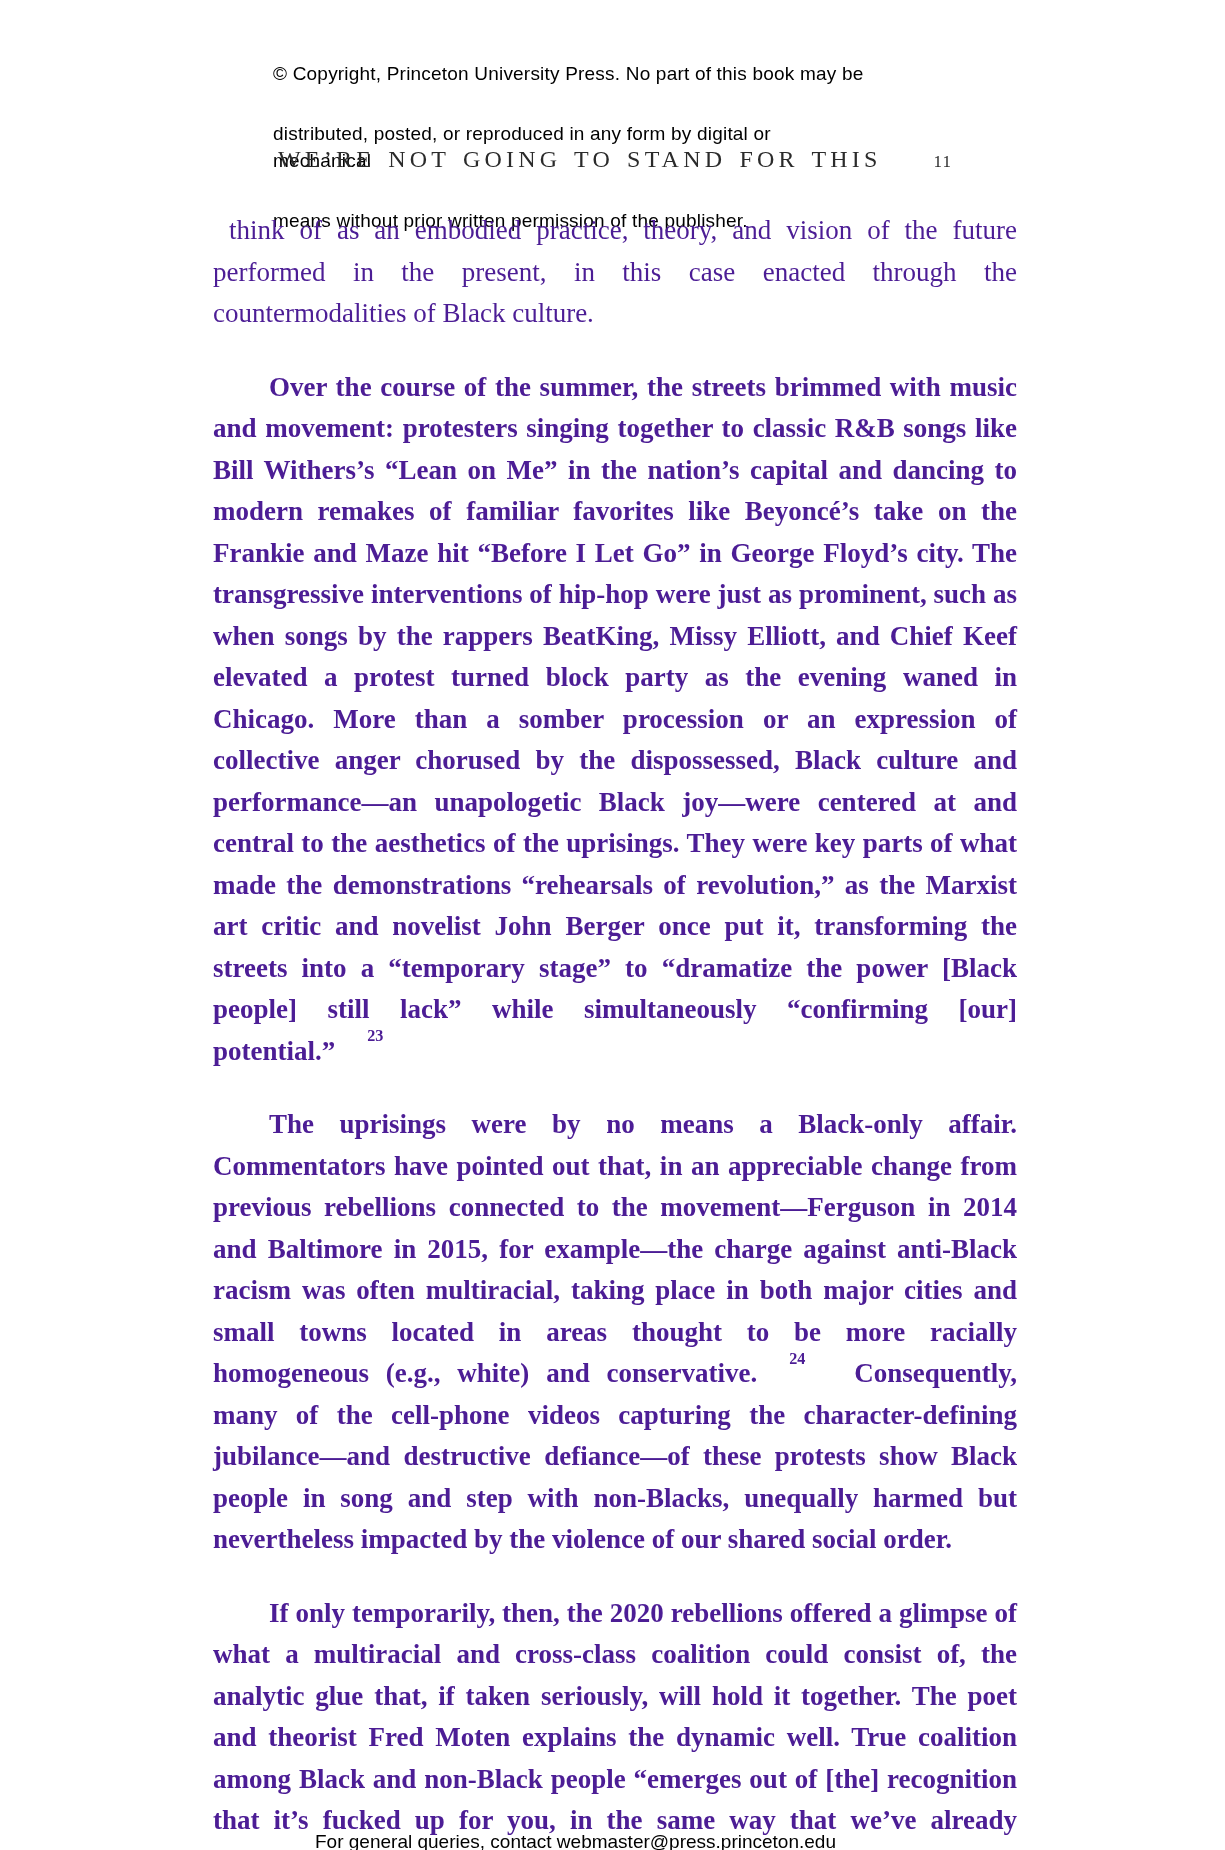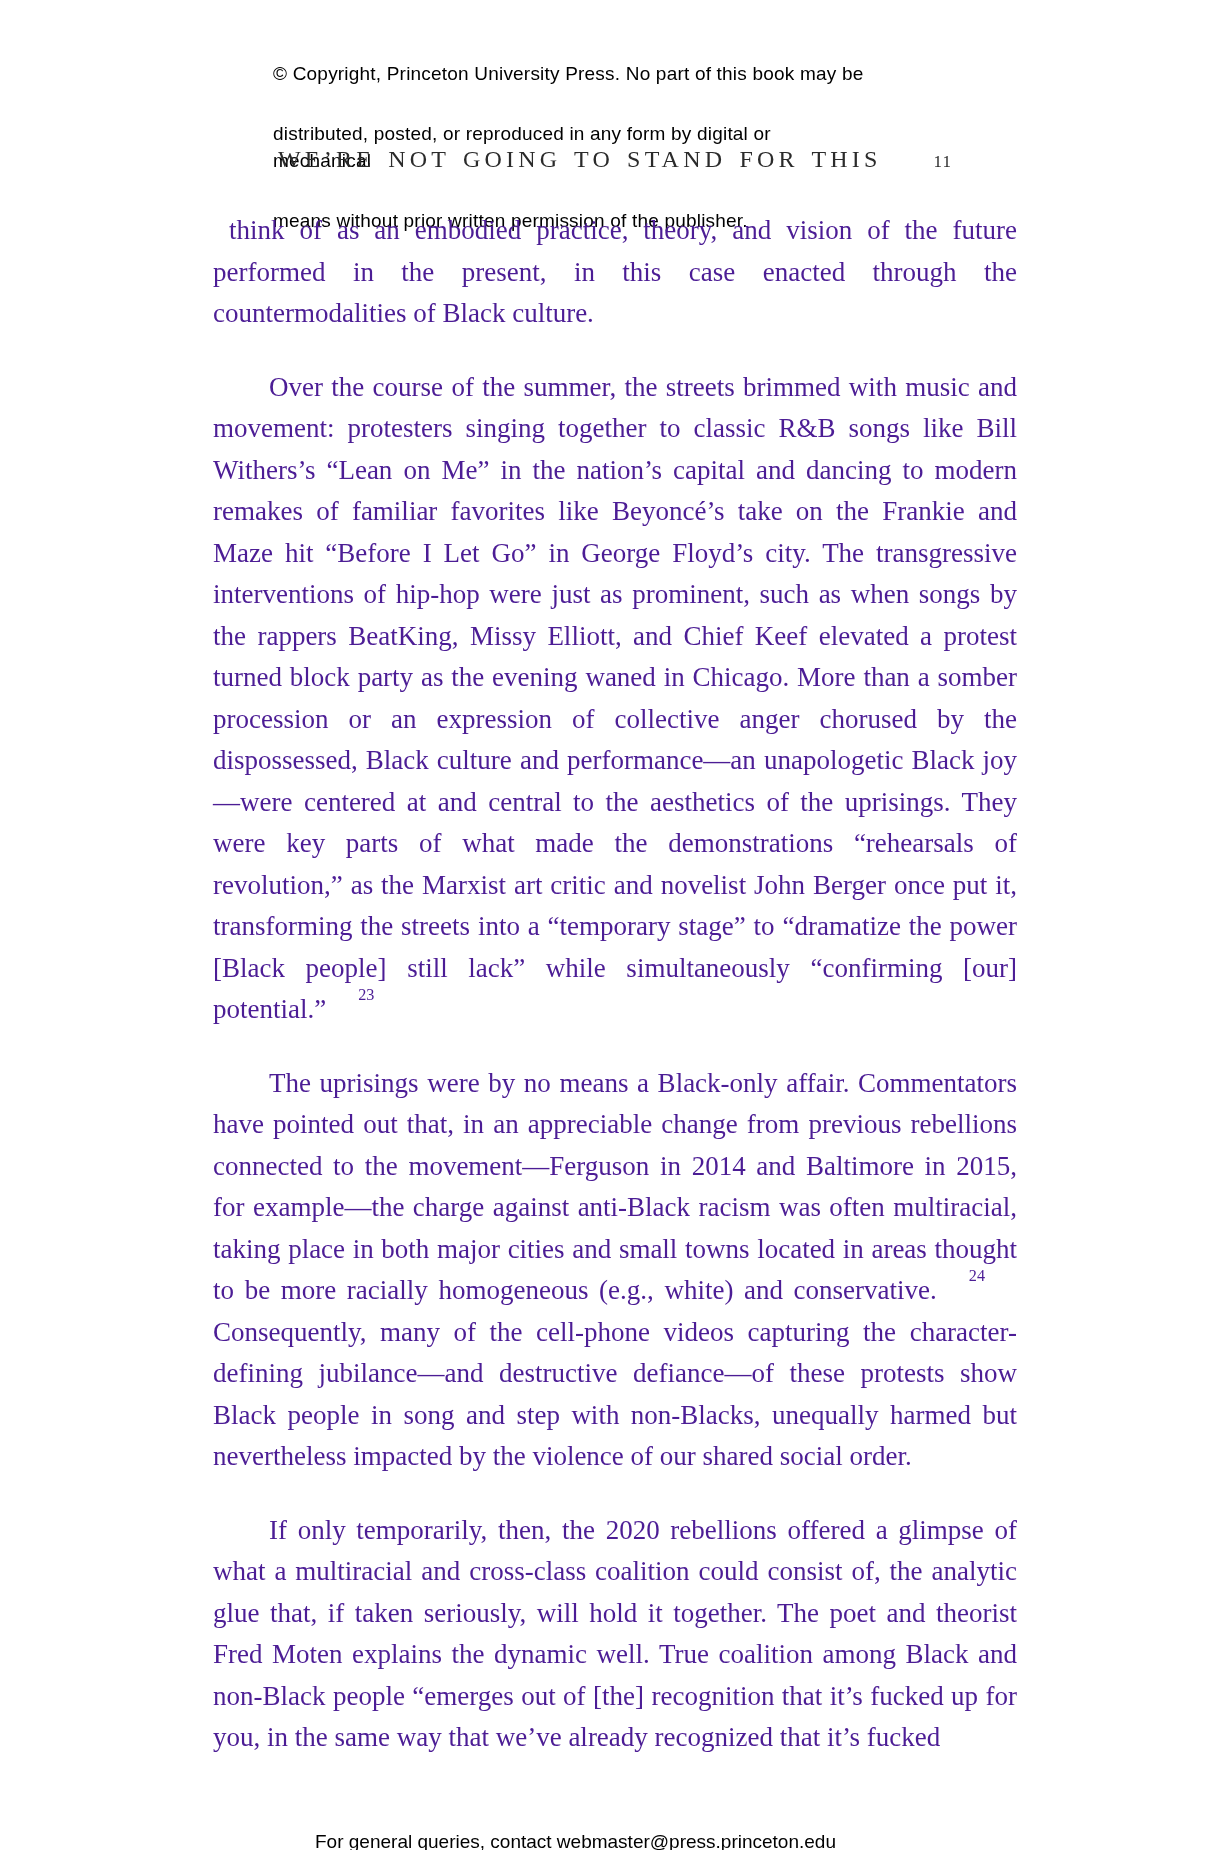--- a/index.html
+++ b/index.html
@@ -53,21 +53,21 @@
     left: 165px;
     top: 162px;
     width: 868px;
     font-family: "Liberation Serif", serif;
     font-size: 27px;
     line-height: 41.5px;
     color: #4c1d95;
     text-align: justify;
   }
   .para { text-align: justify; }
-  .para.indent { text-indent: 40px; }
+  .para.indent { text-indent: 40px; font-weight: bold; }
   sup.fn {
     font-size: 60%;
     line-height: 0;
     position: relative;
     top: -0.5em;
   }
   .footer {
     position: absolute;
     left: 0;
     top: 1799px;

